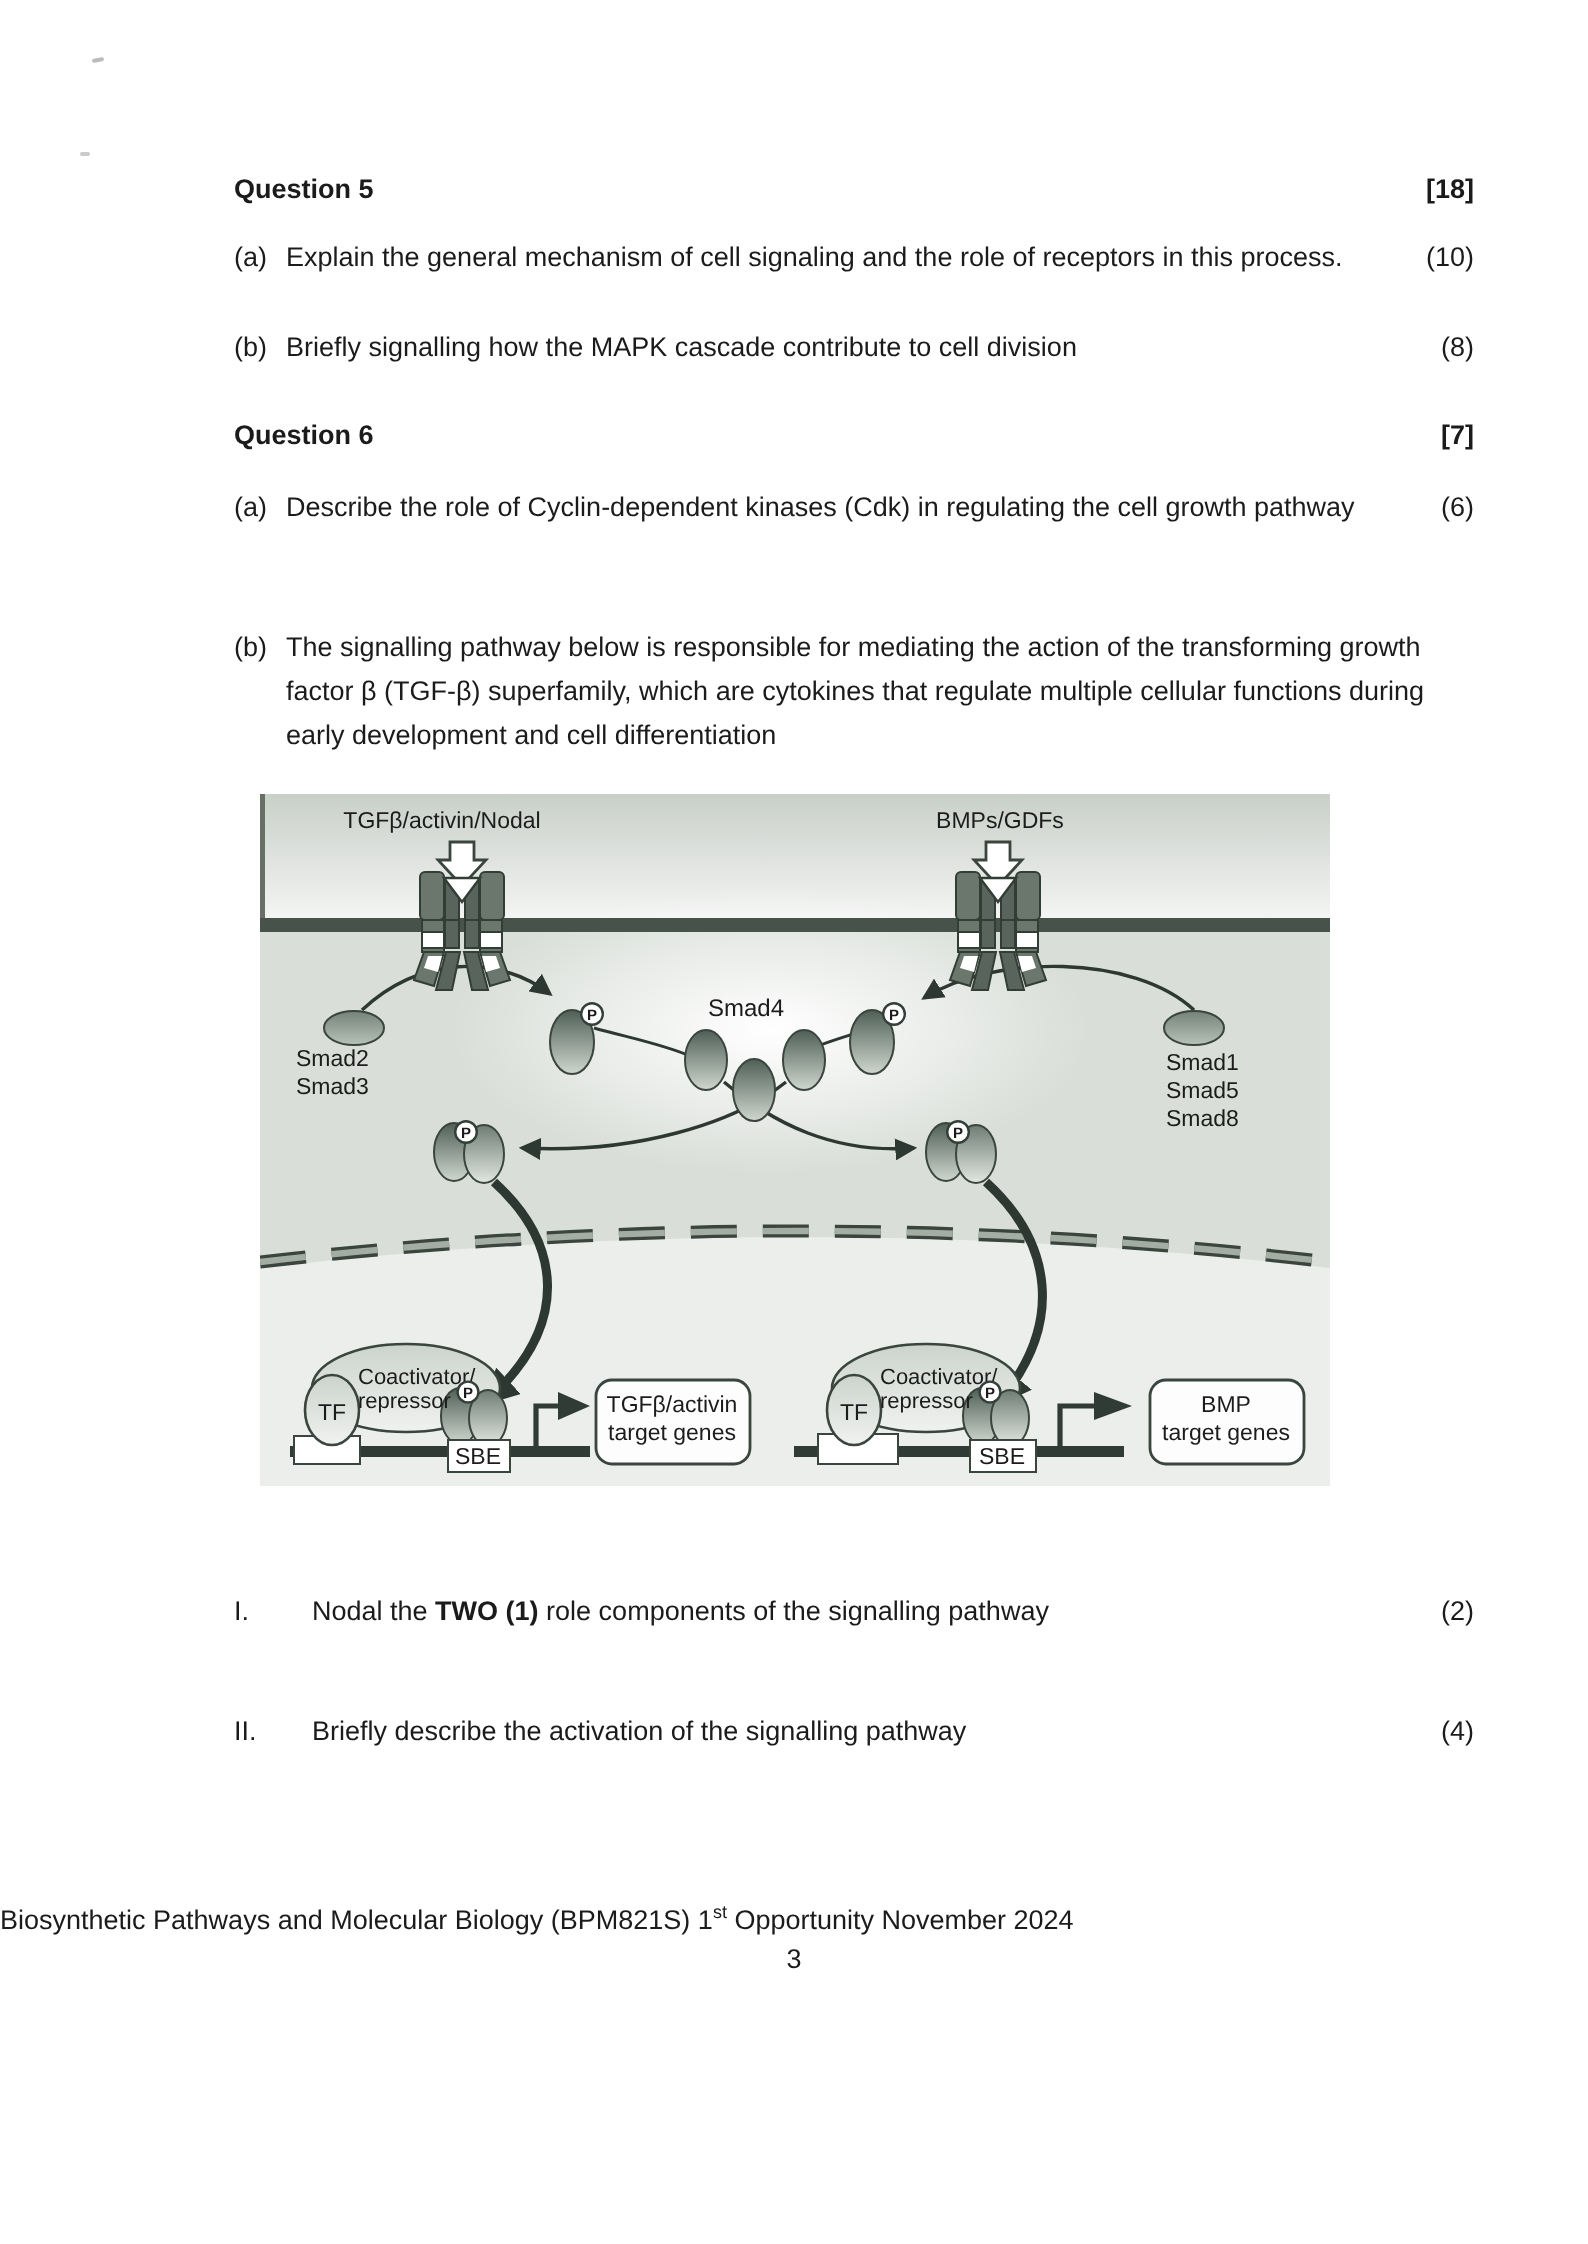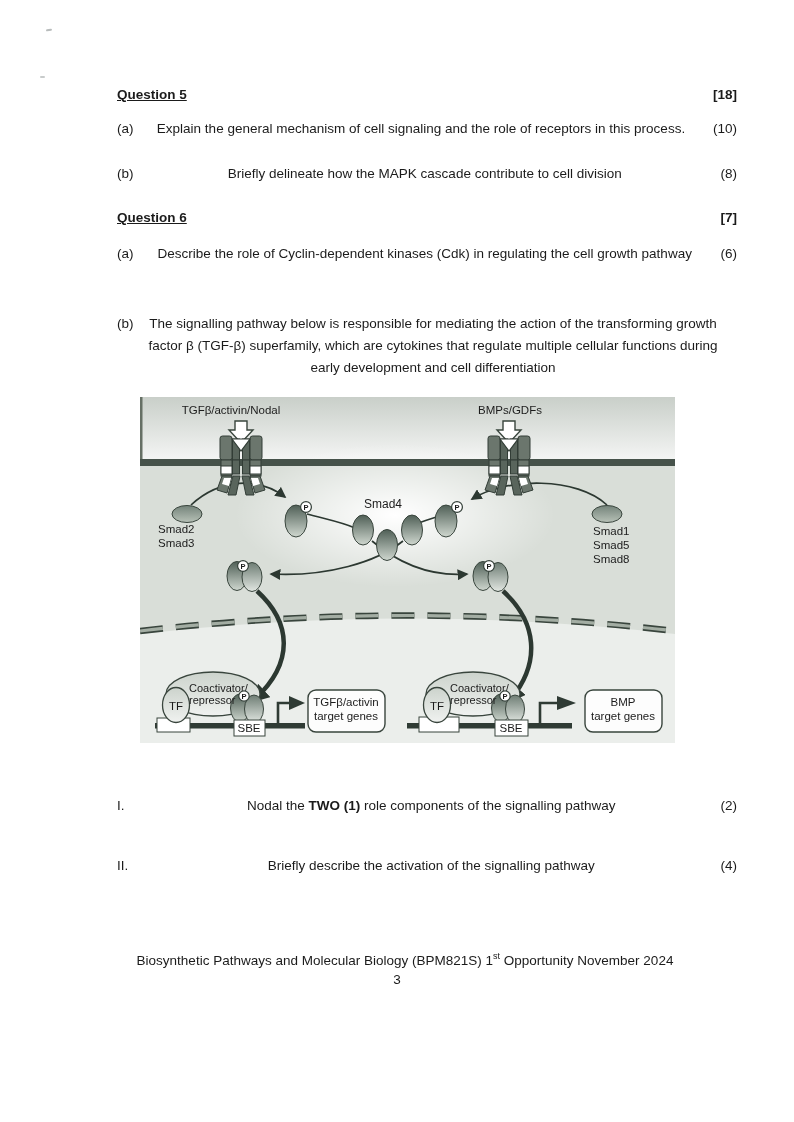--- a/index.html
+++ b/index.html
@@ -10,61 +10,61 @@
     font-family: "Liberation Sans", sans-serif;
     color: #1b1b1b;
     overflow: hidden;
   }
   .row {
     position: absolute; left: 117px; right: 57px;
     display: flex; align-items: flex-start;
     font-size: 13.5px; line-height: 1.25;
   }
   .qhead { font-weight: bold; }
-  .qhead .title { text-decoration: underline; }
+  .qhead .title { }
   .lbl { flex: 0 0 26px; }
   .lbl2 { flex: 0 0 39px; }
-  .txt { flex: 1 1 auto; padding-right: 14px; text-align: center; }
+  .txt { flex: 1 1 auto; padding-right: 14px; }
   .para { line-height: 1.62; }
   .mk { flex: 0 0 auto; white-space: nowrap; }
   .spacer { flex: 1 1 auto; }
   .footer {
-    position: absolute; left: 16px; right: 0; top: 951px;
-    text-align: center; font-size: 13.5px;
+    position: absolute; left: 0; right: 0; top: 951px;
+    text-align: left; font-size: 13.5px;
   }
   .footer sup { font-size: 9px; }
   .pagenum {
     position: absolute; left: 0; right: 0; top: 972px;
     text-align: center; font-size: 13.5px;
   }
   .scan-mark { position: absolute; background: #9aa0a0; border-radius: 1px; }
   #mark1 { left: 46px; top: 29px; width: 6px; height: 2px; transform: rotate(-10deg); opacity:.7; }
   #mark2 { left: 40px; top: 76px; width: 5px; height: 2px; opacity:.55; }
-  #diagram { position: absolute; left: 140px; top: 397px; width: 535px; height: 346px; }
+  #diagram { position: absolute; left: 130px; top: 397px; width: 535px; height: 346px; }
   svg text { font-family: "Liberation Sans", sans-serif; fill: #1c1c1c; }
 </style>
 </head>
 <body>
 
 <div class="scan-mark" id="mark1"></div>
 <div class="scan-mark" id="mark2"></div>
 
 <div class="row qhead" style="top:87px">
   <span class="title">Question 5</span>
   <span class="spacer"></span>
   <span class="mk">[18]</span>
 </div>
 <div class="row" style="top:121px">
   <span class="lbl">(a)</span>
   <span class="txt">Explain the general mechanism of cell signaling and the role of receptors in this process.</span>
   <span class="mk">(10)</span>
 </div>
 <div class="row" style="top:166px">
   <span class="lbl">(b)</span>
-  <span class="txt">Briefly delineate how the MAPK cascade contribute to cell division</span>
+  <span class="txt">Briefly signalling how the MAPK cascade contribute to cell division</span>
   <span class="mk">(8)</span>
 </div>
 
 <div class="row qhead" style="top:210px">
   <span class="title">Question 6</span>
   <span class="spacer"></span>
   <span class="mk">[7]</span>
 </div>
 <div class="row" style="top:246px">
   <span class="lbl">(a)</span>

